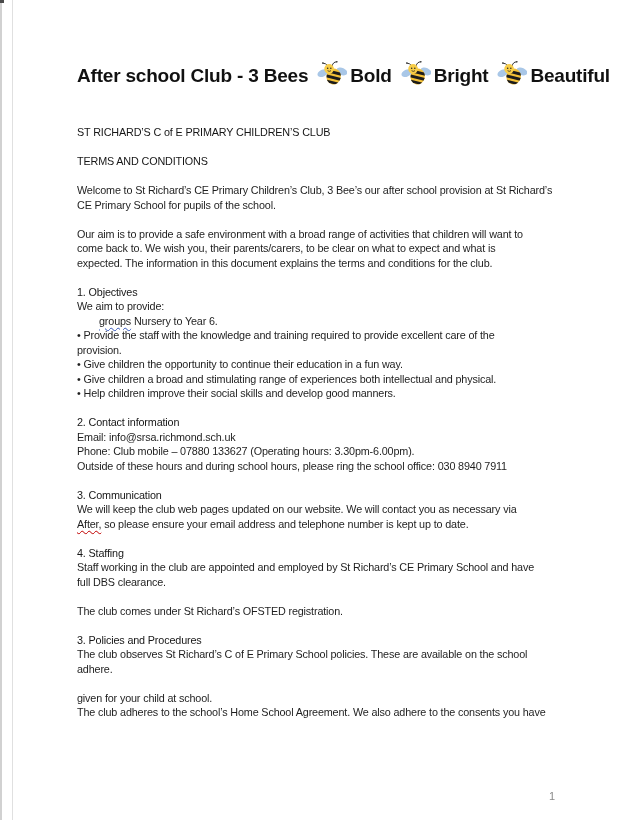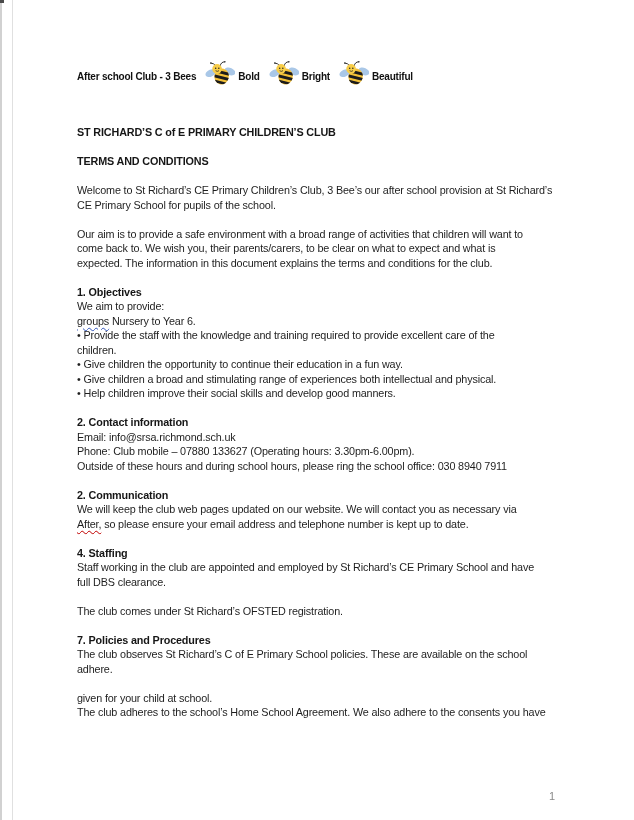--- a/index.html
+++ b/index.html
@@ -12,32 +12,32 @@
   
   .outer-edge{position:absolute;left:0;top:0;width:2px;height:820px;background:#b9b9b9;opacity:.65;}
   .page-edge{position:absolute;left:12px;top:0;width:1px;height:820px;background:#e0e0e0;}
   .corner-mark{position:absolute;left:0;top:0;width:4px;height:3px;background:#4a4a4a;}
 
   .doc{
     position:absolute;left:77px;top:60px;width:492px;
   }
   .title-row{
     display:flex;align-items:center;
-    font-weight:bold;font-size:10px;letter-spacing:-0.2px;color:#111;
+    font-weight:bold;font-size:19px;letter-spacing:-0.2px;color:#111;
     height:32px;margin-bottom:33px;white-space:nowrap;
   }
   .title-row .bee{width:30px;height:25px;margin:-5px 3px 0 9px;flex:0 0 auto;}
   .line{
     font-size:10.8px;line-height:14.5px;letter-spacing:-0.15px;
     white-space:nowrap;color:#1e1e1e;
   }
-  .heading{font-weight:bold;color:#161616;}
+  .heading{font-weight:normal;color:#161616;}
   .gap{height:14.5px;}
   .sq-red{text-decoration-line:underline;text-decoration-style:wavy;text-decoration-color:#c00000;text-decoration-thickness:1px;text-underline-offset:2px;}
-  .sq-blue{text-decoration-line:underline;text-decoration-style:wavy;text-decoration-color:#3355bb;text-decoration-thickness:1px;text-underline-offset:2px;}
+  .sq-blue{text-decoration-line:underline;text-decoration-style:wavy;text-decoration-color:#3355bb;text-decoration-thickness:1px;text-underline-offset:2px;margin-left:22px;}
   .page-number{
     position:absolute;left:549px;top:790px;
     font-size:11px;color:#8a8a8a;
   }
 </style>
 </head>
 <body>
 
 <div class="outer-edge"></div>
 <div class="page-edge"></div>
@@ -128,41 +128,41 @@
       <div class="line">CE Primary School for pupils of the school.</div>
       <div class="gap"></div>
       <div class="line">Our aim is to provide a safe environment with a broad range of activities that children will want to</div>
       <div class="line">come back to. We wish you, their parents/carers, to be clear on what to expect and what is</div>
       <div class="line">expected. The information in this document explains the terms and conditions for the club.</div>
       <div class="gap"></div>
       <div class="line heading">1. Objectives</div>
       <div class="line">We aim to provide:</div>
       <div class="line"><span class="sq-blue">groups</span><span> Nursery to Year 6.</span></div>
       <div class="line">• Provide the staff with the knowledge and training required to provide excellent care of the</div>
-      <div class="line">children.</div>
+      <div class="line">provision.</div>
       <div class="line">• Give children the opportunity to continue their education in a fun way.</div>
       <div class="line">• Give children a broad and stimulating range of experiences both intellectual and physical.</div>
       <div class="line">• Help children improve their social skills and develop good manners.</div>
       <div class="gap"></div>
       <div class="line heading">2. Contact information</div>
       <div class="line">Email: info@srsa.richmond.sch.uk</div>
       <div class="line">Phone: Club mobile – 07880 133627 (Operating hours: 3.30pm-6.00pm).</div>
       <div class="line">Outside of these hours and during school hours, please ring the school office: 030 8940 7911</div>
       <div class="gap"></div>
-      <div class="line heading">2. Communication</div>
+      <div class="line heading">3. Communication</div>
       <div class="line">We will keep the club web pages updated on our website. We will contact you as necessary via</div>
       <div class="line"><span class="sq-red">After,</span><span> so please ensure your email address and telephone number is kept up to date.</span></div>
       <div class="gap"></div>
       <div class="line heading">4. Staffing</div>
       <div class="line">Staff working in the club are appointed and employed by St Richard’s CE Primary School and have</div>
       <div class="line">full DBS clearance.</div>
       <div class="gap"></div>
       <div class="line">The club comes under St Richard’s OFSTED registration.</div>
       <div class="gap"></div>
-      <div class="line heading">7. Policies and Procedures</div>
+      <div class="line heading">3. Policies and Procedures</div>
       <div class="line">The club observes St Richard’s C of E Primary School policies. These are available on the school</div>
       <div class="line">adhere.</div>
       <div class="gap"></div>
       <div class="line">given for your child at school.</div>
       <div class="line">The club adheres to the school’s Home School Agreement. We also adhere to the consents you have</div>
     </div>
 </div>
 
 <div class="page-number">1</div>
 

